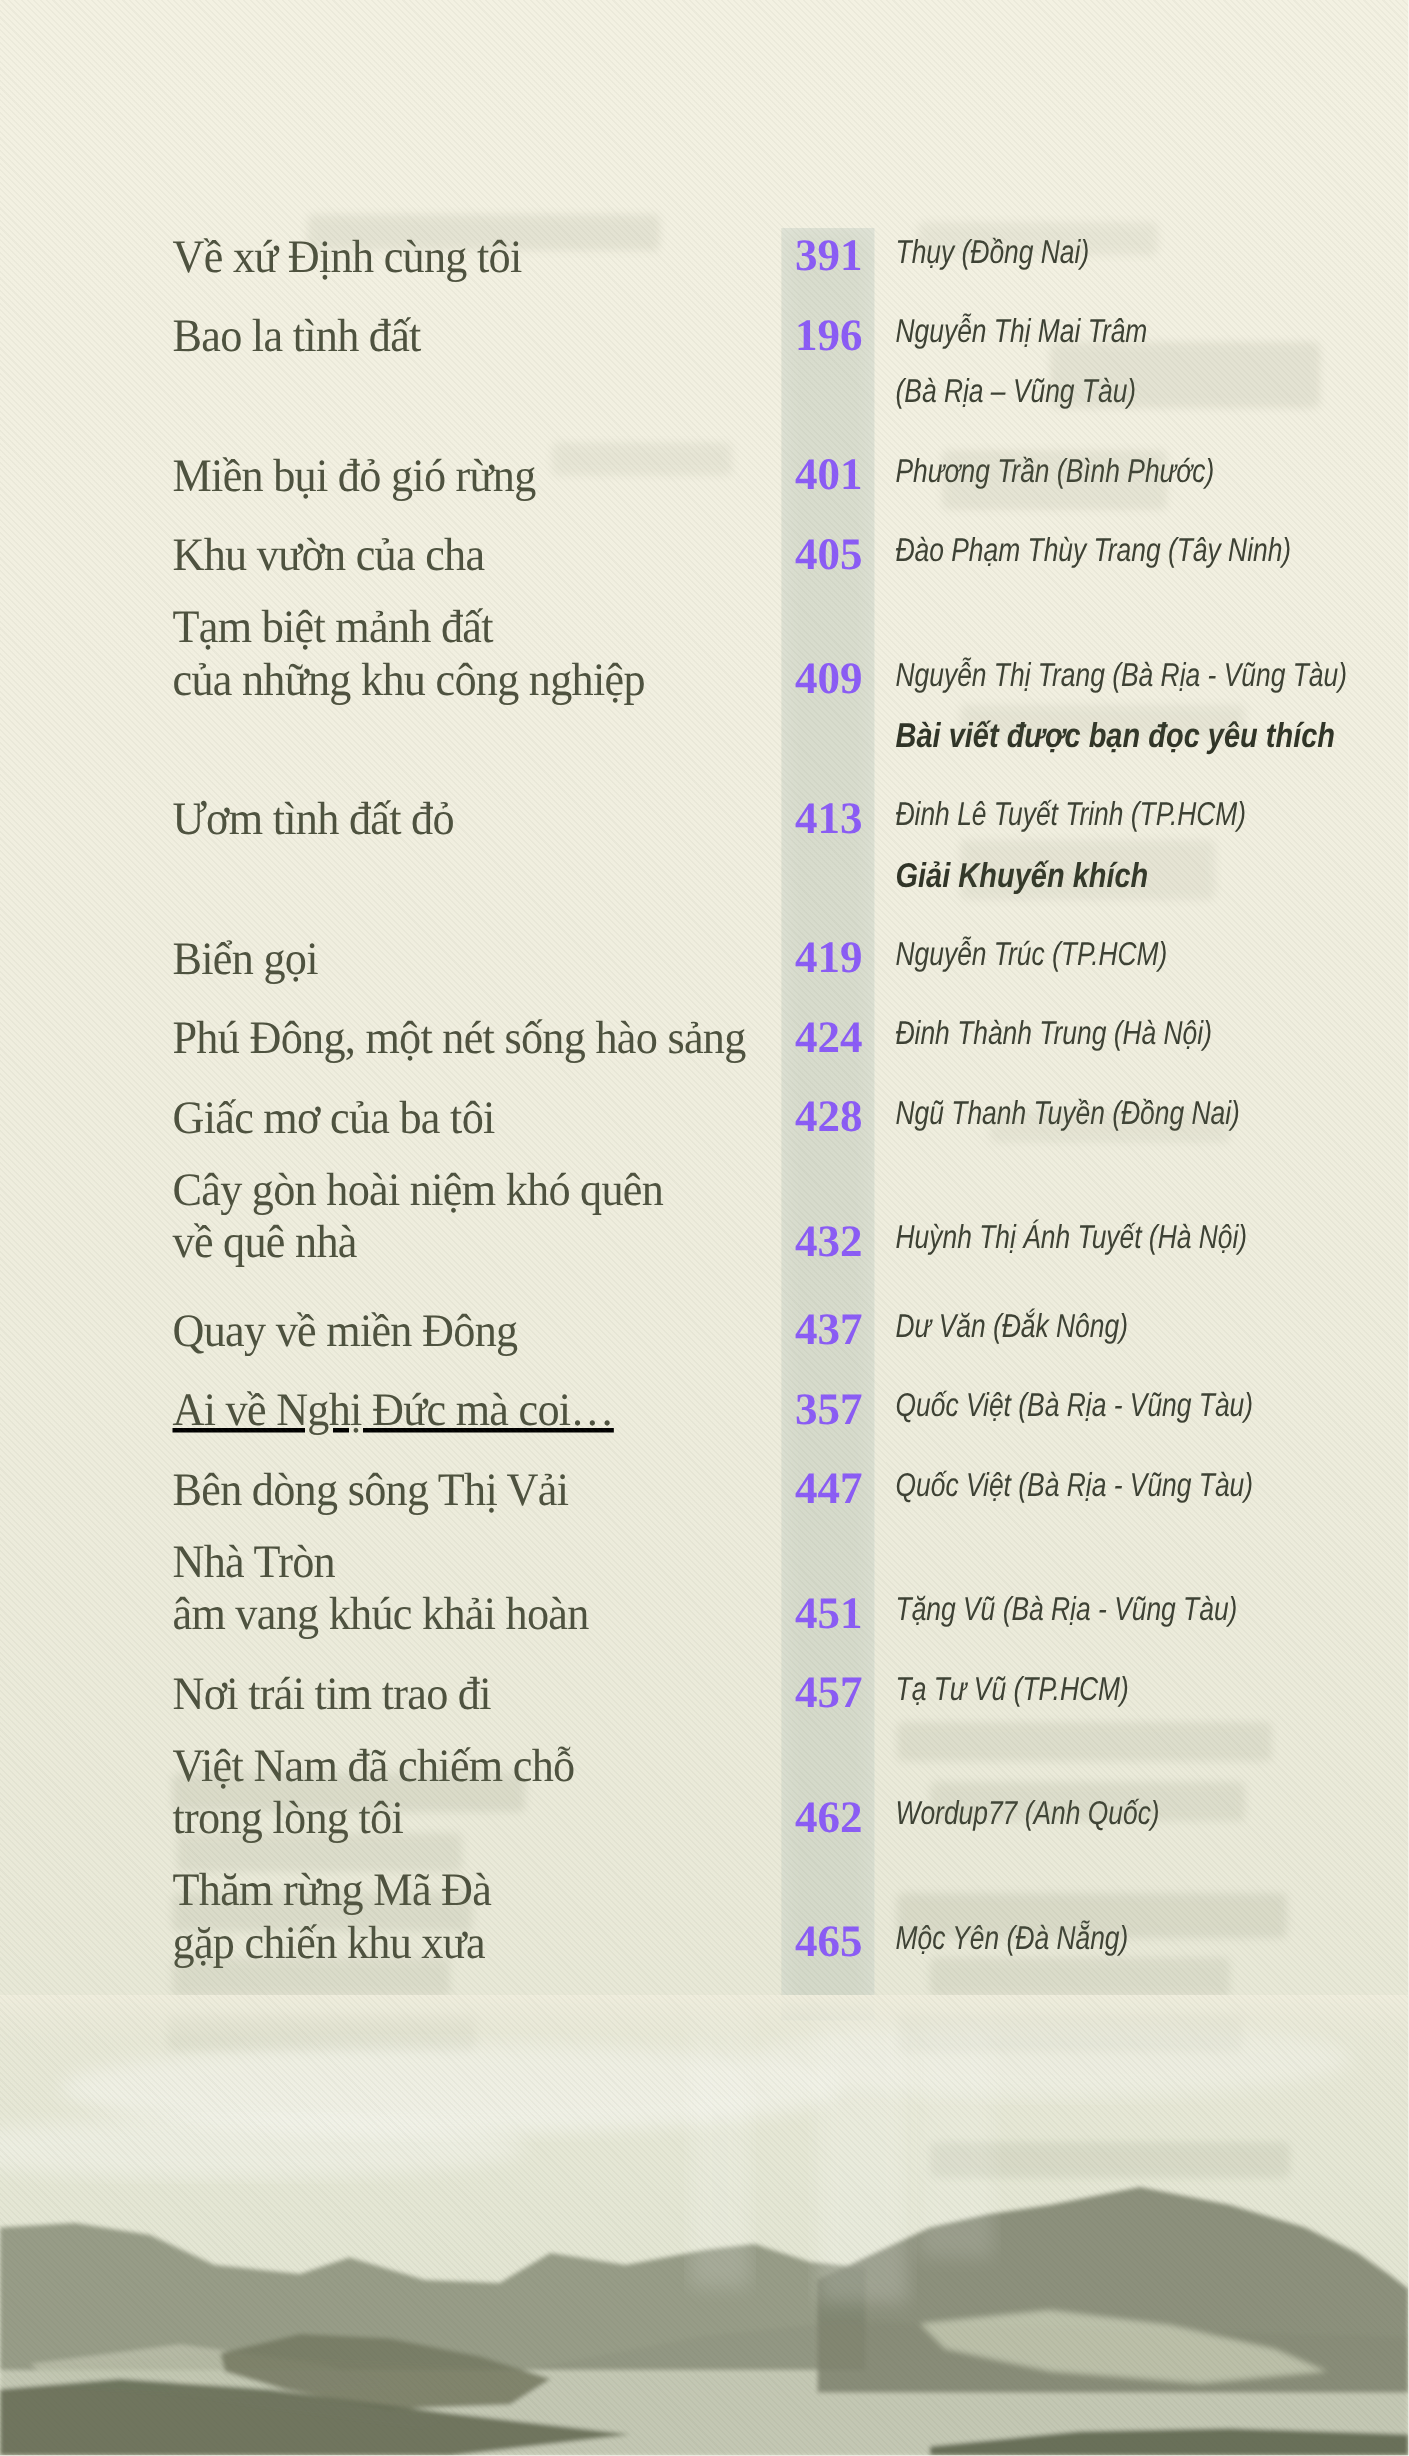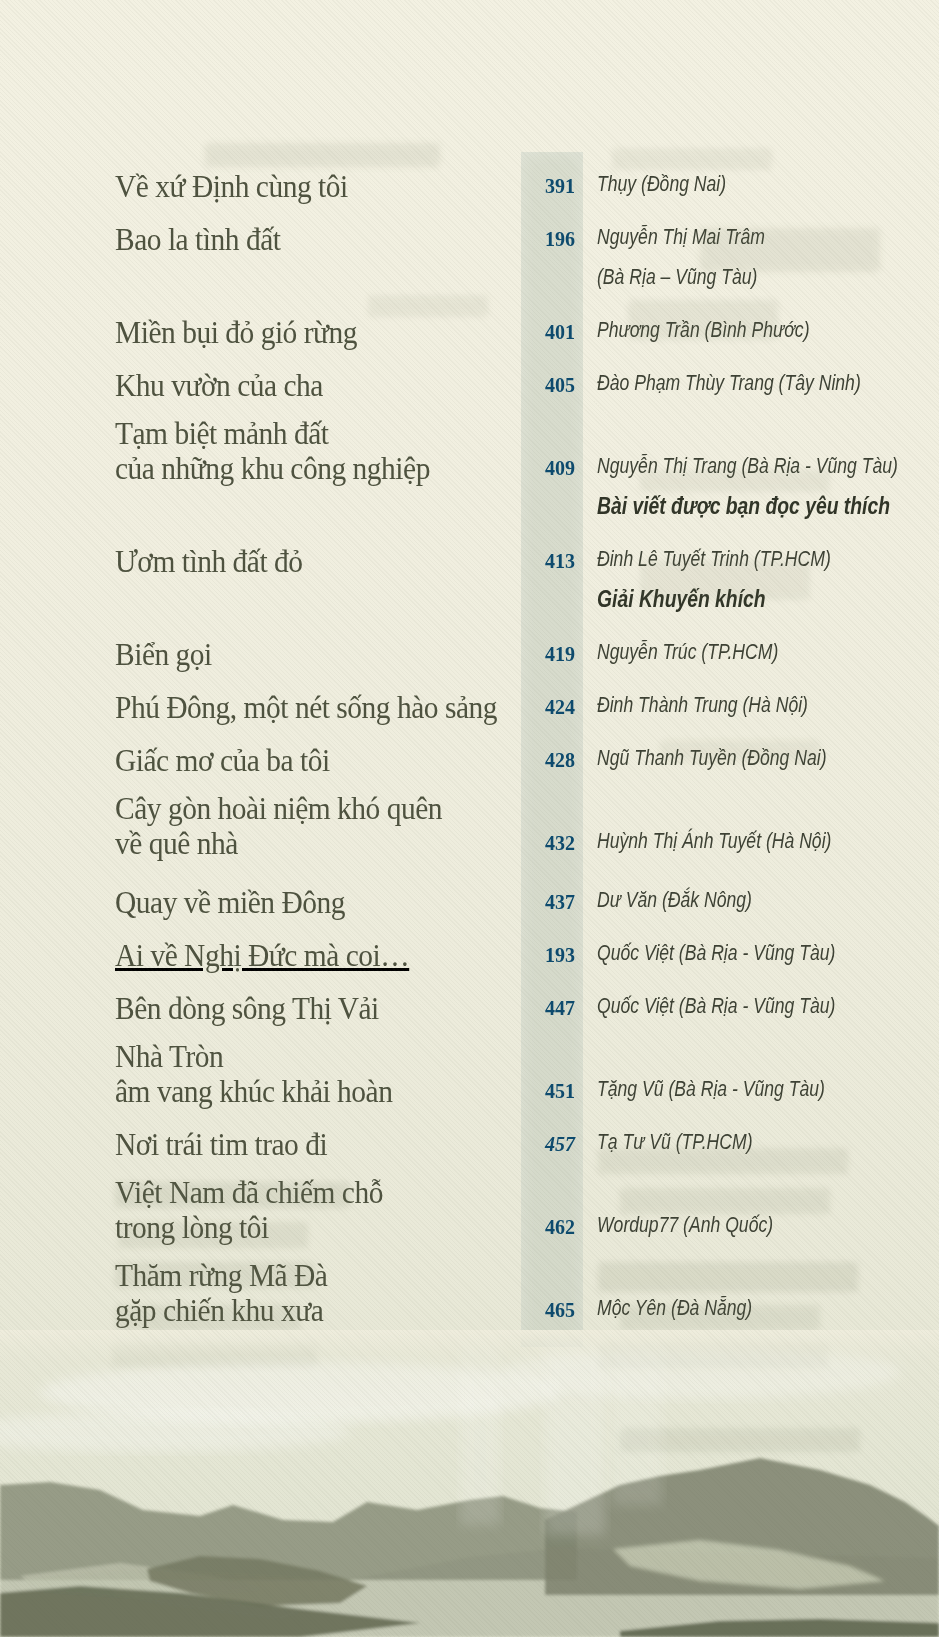--- a/index.html
+++ b/index.html
@@ -9,29 +9,29 @@
     font-family:"Liberation Serif","DejaVu Serif",serif;
   }
   .page{position:absolute;inset:0;}
   
   .stripe{
     position:absolute;left:521px;top:152px;width:62px;height:1195px;
     background:linear-gradient(180deg,#d9ddce 0%,#d7dbcc 55%,#d4d9c9 100%);
     box-shadow:inset 0 0 18px rgba(255,255,255,.25);
   }
   
-  .toc{position:absolute;left:0;top:152px;width:849px;padding-top:12px;}
+  .toc{position:absolute;left:0;top:136px;width:849px;padding-top:12px;}
   .row{display:grid;grid-template-columns:406px 62px auto;align-items:end;margin:0 0 13px 115px;}
   .title-cell{overflow:visible;}
   .tline{
     font-size:31px;line-height:35px;letter-spacing:-0.5px;color:#4e523f;
     white-space:nowrap;transform:scaleX(.95);transform-origin:0 100%;
   }
   .num-cell{text-align:right;padding-right:8px;}
-  .pnum{display:block;font-weight:bold;font-size:20px;line-height:35px;color:#0c4a6e;}
+  .pnum{display:block;font-weight:bold;font-size:30px;line-height:35px;color:#8b5cf6;}
   .auth-cell{padding-left:14px;}
   .aline{
     font-family:"Liberation Sans","DejaVu Sans",sans-serif;font-style:italic;
     font-size:22px;line-height:40px;color:#3d4134;white-space:nowrap;
     transform:scaleX(.8);transform-origin:0 100%;
   }
   .award{
     font-family:"Liberation Sans","DejaVu Sans",sans-serif;font-style:italic;font-weight:bold;
     font-size:23px;line-height:40px;color:#303427;white-space:nowrap;
     transform:scaleX(.84);transform-origin:0 100%;
@@ -180,21 +180,21 @@
         </div>
         <div class="auth-cell">
           <div class="aline">Dư Văn (Đắk Nông)</div>
         </div>
       </div>
       <div class="row">
         <div class="title-cell" style="padding-bottom: 0px; text-decoration: underline;">
           <div class="tline">Ai về Nghị Đức mà coi…</div>
         </div>
         <div class="num-cell" style="padding-bottom: 0px;">
-          <span class="pnum">193</span>
+          <span class="pnum">357</span>
         </div>
         <div class="auth-cell">
           <div class="aline">Quốc Việt (Bà Rịa - Vũng Tàu)</div>
         </div>
       </div>
       <div class="row">
         <div class="title-cell" style="padding-bottom: 0px;">
           <div class="tline">Bên dòng sông Thị Vải</div>
         </div>
         <div class="num-cell" style="padding-bottom: 0px;">
@@ -213,21 +213,21 @@
           <span class="pnum">451</span>
         </div>
         <div class="auth-cell">
           <div class="aline">Tặng Vũ (Bà Rịa - Vũng Tàu)</div>
         </div>
       </div>
       <div class="row">
         <div class="title-cell" style="padding-bottom: 0px;">
           <div class="tline">Nơi trái tim trao đi</div>
         </div>
-        <div class="num-cell" style="padding-bottom: 0px; font-style: italic;">
+        <div class="num-cell" style="padding-bottom: 0px;">
           <span class="pnum">457</span>
         </div>
         <div class="auth-cell">
           <div class="aline">Tạ Tư Vũ (TP.HCM)</div>
         </div>
       </div>
       <div class="row">
         <div class="title-cell" style="padding-bottom: 0px;">
           <div class="tline">Việt Nam đã chiếm chỗ</div>
           <div class="tline">trong lòng tôi</div>

